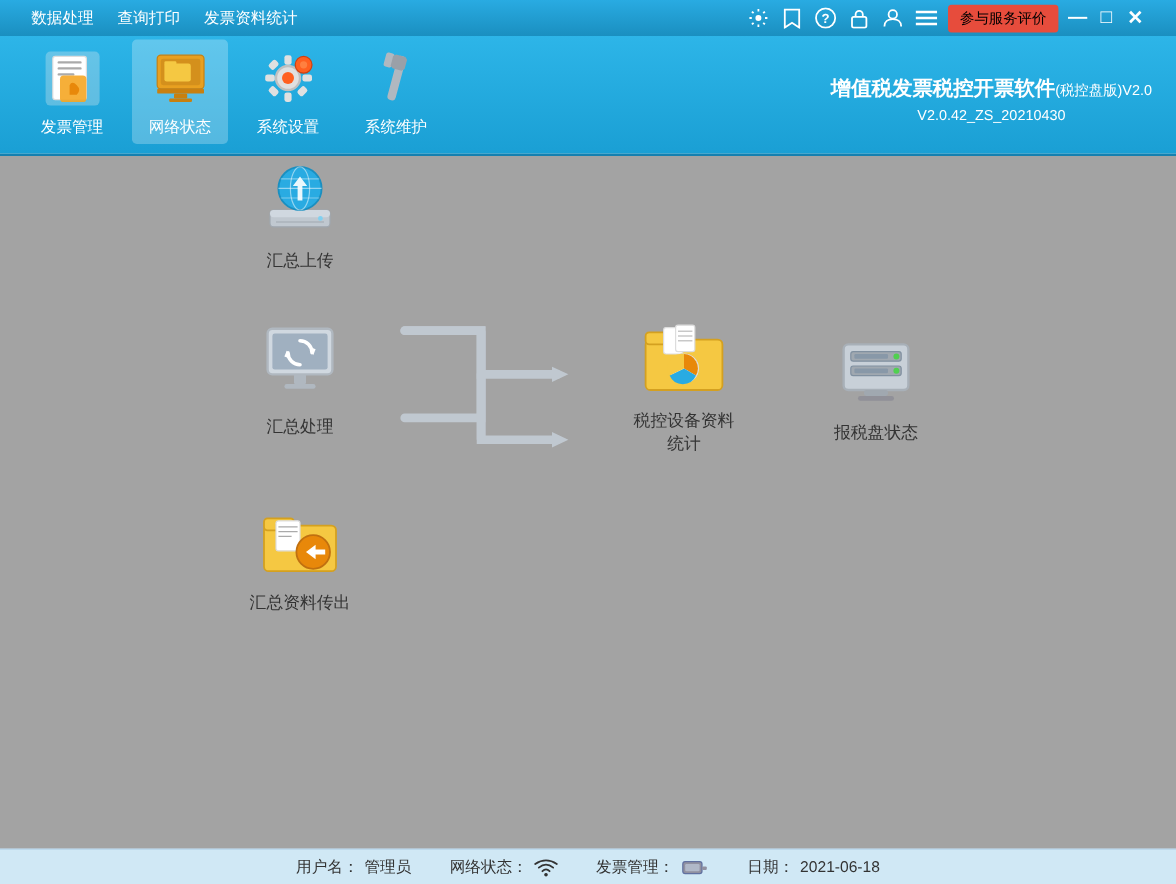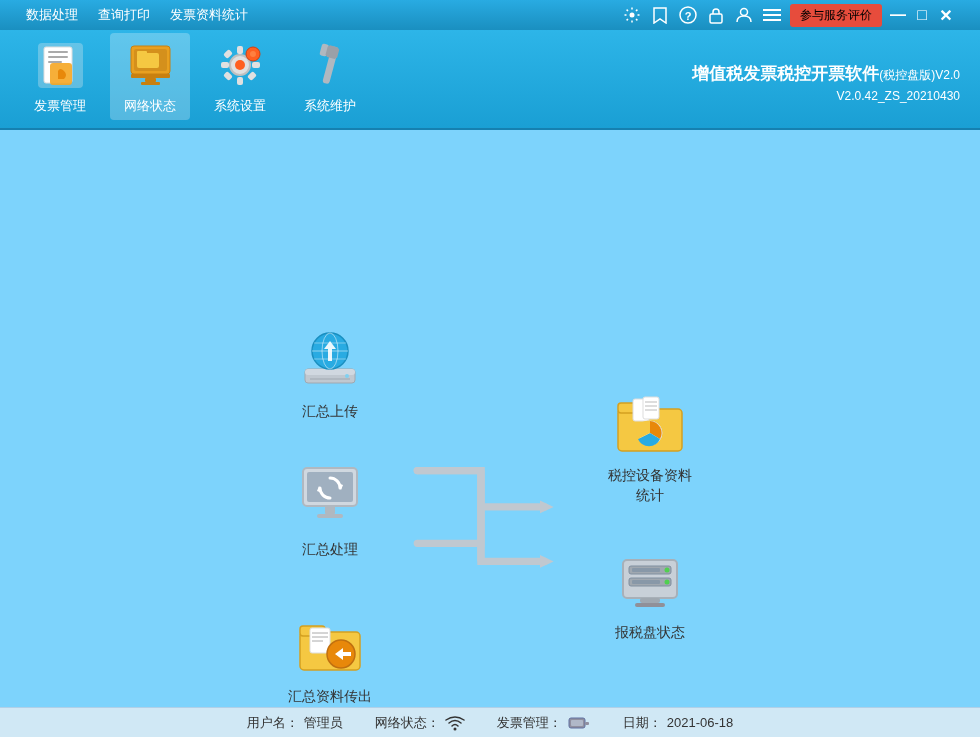--- a/index.html
+++ b/index.html
@@ -99,63 +99,63 @@
       align-items: center;
       justify-content: center;
       margin-bottom: 4px;
     }
 
     
     .header-right {
       position: absolute;
       top: 30px;
       right: 20px;
-      text-align: right;
+      text-align: center;
       color: white;
       line-height: 1.6;
     }
     .header-right .app-title {
       font-size: 17px;
       font-weight: bold;
     }
     .header-right .app-title .small {
       font-size: 12px;
       font-weight: normal;
     }
     .header-right .app-version {
       font-size: 12px;
     }
 
     
     .main-content {
-      background: #7dd3fc;
+      background: #a3a3a3;
       height: calc(737px - 130px - 30px);
       display: flex;
-      align-items: flex-end;
+      align-items: flex-start;
       justify-content: center;
       position: relative;
     }
 
     .data-flow-container {
       display: flex;
       align-items: center;
       gap: 0;
       position: relative;
     }
 
     .left-items {
       display: flex;
       flex-direction: column;
       gap: 40px;
       align-items: center;
     }
 
     .right-items {
       display: flex;
-      flex-direction: column;
+      flex-direction: row;
       gap: 40px;
       align-items: center;
     }
 
     .flow-icon-item {
       display: flex;
       flex-direction: column;
       align-items: center;
       cursor: pointer;
       width: 120px;

